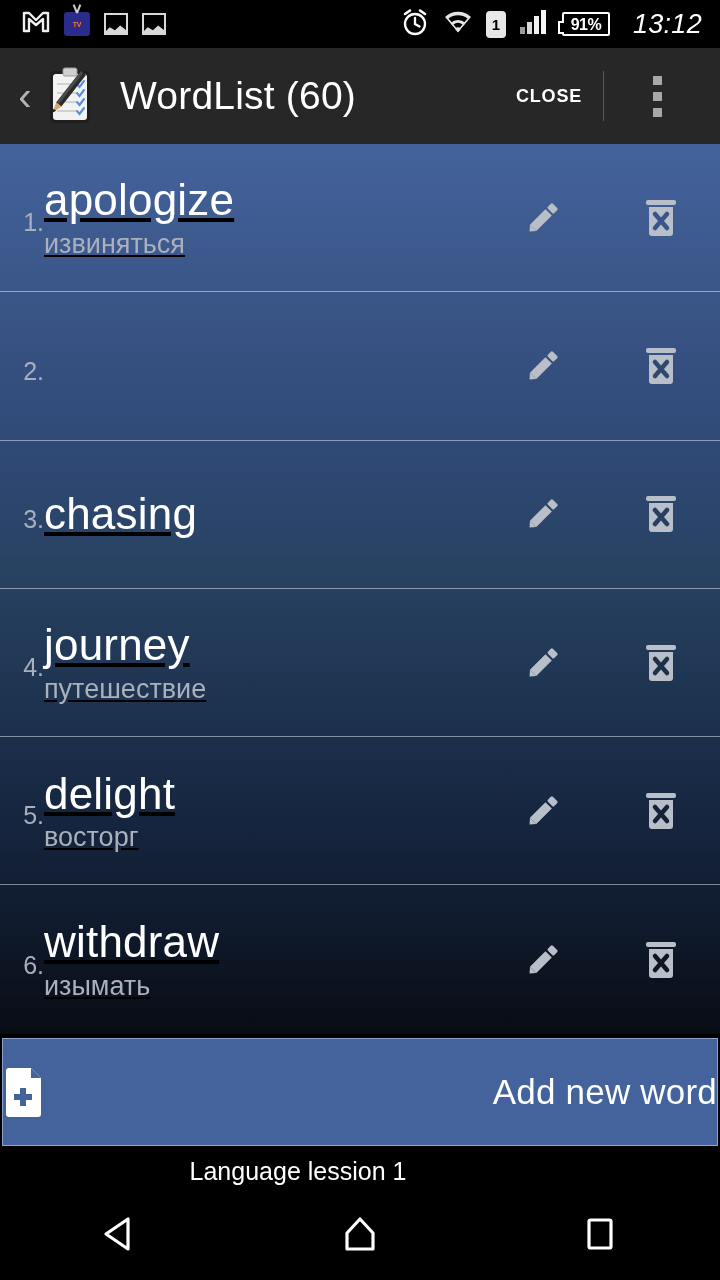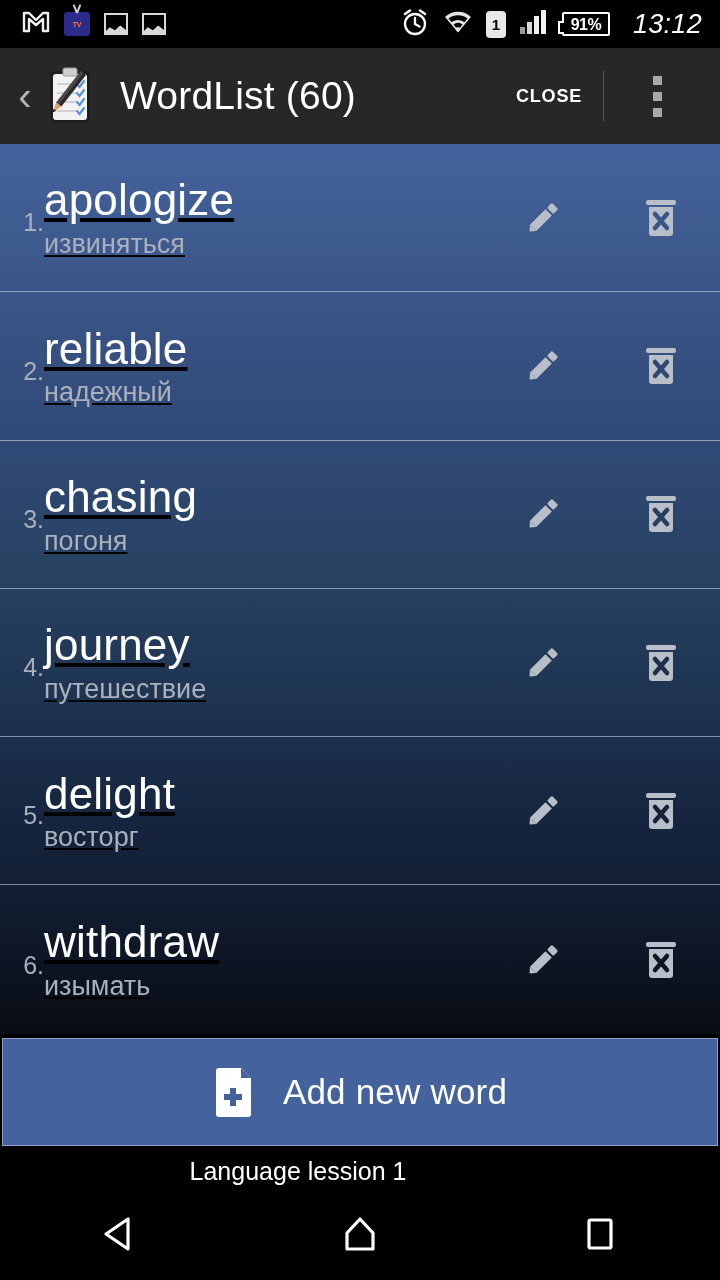--- a/index.html
+++ b/index.html
@@ -123,21 +123,21 @@
   .trash { position:relative; width:38px; height:46px; }
 
   
   .addbar {
     position:absolute; top:1034px; left:0; width:720px; height:116px;
     background:#000; padding:4px 2px 4px 2px;
   }
   .addbtn {
     width:100%; height:108px; background:#44639c;
     border:1.5px solid #8ea2cc;
-    display:flex; align-items:center; justify-content:center; gap:26px;
+    display:flex; align-items:center; justify-content:space-between; gap:26px;
     cursor:pointer;
   }
   .doc-plus { width:44px; height:52px; position:relative; }
   .addbtn-label { color:#fff; font-size:35px; font-weight:400; letter-spacing:.2px; }
 
   
   .footer {
     position:absolute; top:1150px; left:0; width:596px; height:42px;
     background:#000; display:flex; align-items:center; justify-content:center;
   }
@@ -271,24 +271,20 @@
               <path d="M7 12 h24 v26 a3 3 0 0 1 -3 3 h-18 a3 3 0 0 1 -3 -3 z" fill="#b9bfc9"></path>
               <path d="M13 19 l12 14 M25 19 l-12 14" stroke="#3a5587" stroke-width="4.5" stroke-linecap="round"></path>
             </svg>
           </span>
         </div>
       </div>
     </div>
 
     <div class="row">
       <div class="row-index">2.</div>
-      <div class="row-texts">
-        <div class="row-word">reliable</div>
-        <div class="row-trans">надежный</div>
-      </div>
       <div class="row-actions">
         <div class="act-btn">
           <span class="pencil">
             <svg width="44" height="44" viewBox="0 0 44 44">
               <g transform="rotate(45 22 22)">
                 <rect x="17.5" y="5" width="9" height="7" rx="1.5" fill="#b9bfc9"></rect>
                 <rect x="17.5" y="14" width="9" height="22" fill="#b9bfc9"></rect>
                 <polygon points="17.5,36 26.5,36 22,41" fill="#b9bfc9"></polygon>
               </g>
             </svg>
@@ -303,21 +299,20 @@
             </svg>
           </span>
         </div>
       </div>
     </div>
 
     <div class="row">
       <div class="row-index">3.</div>
       <div class="row-texts">
         <div class="row-word">chasing</div>
-        <div class="row-trans">погоня</div>
       </div>
       <div class="row-actions">
         <div class="act-btn">
           <span class="pencil">
             <svg width="44" height="44" viewBox="0 0 44 44">
               <g transform="rotate(45 22 22)">
                 <rect x="17.5" y="5" width="9" height="7" rx="1.5" fill="#b9bfc9"></rect>
                 <rect x="17.5" y="14" width="9" height="22" fill="#b9bfc9"></rect>
                 <polygon points="17.5,36 26.5,36 22,41" fill="#b9bfc9"></polygon>
               </g>

